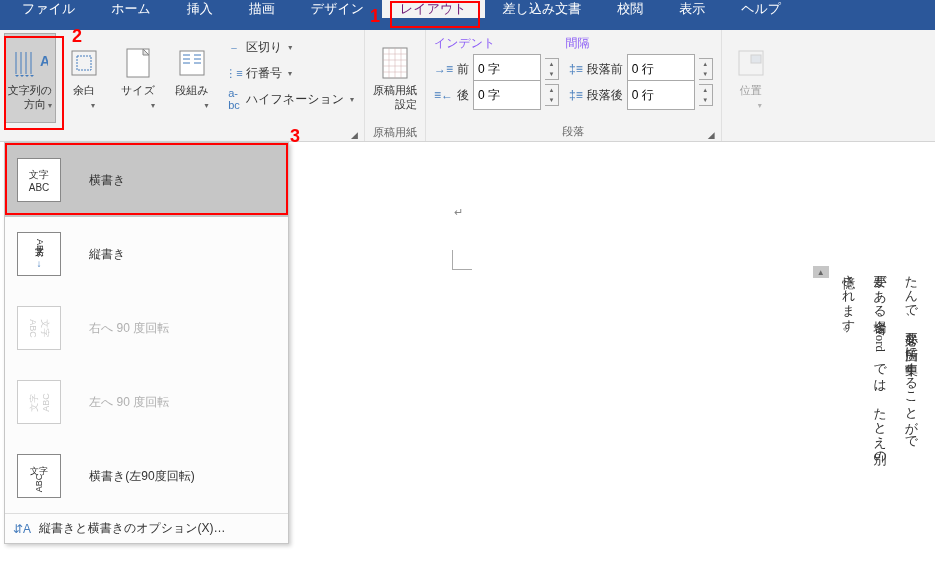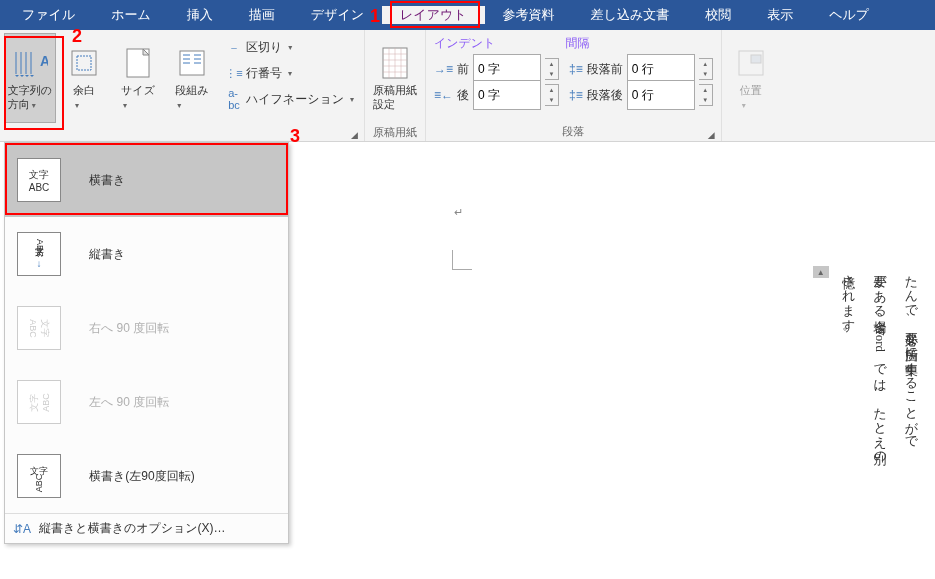--- a/index.html
+++ b/index.html
@@ -1,31 +1,31 @@
 <!DOCTYPE html>
 <html><head>
   <meta charset="utf-8">
   <style>
     * { box-sizing: border-box; margin: 0; padding: 0; }
     body { font-family: "Yu Gothic UI", "Meiryo", sans-serif; font-size: 12px; color: #333; background: #fff; width: 935px; height: 579px; overflow: hidden; position: relative; }
     
-    .tabs { display: flex; background: #2b579a; color: #fff; height: 30px; align-items: center; padding: 0 4px; }
+    .tabs { display: flex; background: #2b579a; color: #fff; height: 30px; align-items: flex-start; padding: 0 4px; }
     .tab { display: flex; align-items: center; padding: 0 18px; position: relative; cursor: default; font-size: 13px; }
     .tab.active { background: #f3f3f3; color: #701a75; }
     
     .ribbon { display: flex; background: #f3f3f3; height: 112px; border-bottom: 1px solid #d4d4d4; }
     .group { display: flex; flex-direction: column; border-right: 1px solid #e0e0e0; padding: 3px 4px 0; position: relative; }
     .group-content { display: flex; flex: 1; gap: 2px; }
     .group-label { text-align: center; font-size: 11px; color: #666; padding: 2px 0; position: relative; }
     .group-launcher { position: absolute; right: 2px; bottom: 1px; font-size: 9px; color: #666; }
     
     .big-btn { display: flex; flex-direction: column; align-items: center; justify-content: center; width: 52px; height: 90px; padding: 2px; cursor: default; }
     .big-btn.active { background: #d0d0d0; border: 1px solid #aaa; }
     .big-btn-icon { width: 36px; height: 36px; display: flex; align-items: center; justify-content: center; margin-bottom: 2px; }
-    .big-btn-label { font-size: 11px; text-align: left; line-height: 1.3; }
+    .big-btn-label { font-size: 11px; text-align: right; line-height: 1.3; }
     .chevron { font-size: 8px; color: #666; margin-left: 2px; }
     
     .small-btn-col { display: flex; flex-direction: column; gap: 2px; padding: 2px; }
     .small-btn { display: flex; align-items: center; height: 24px; padding: 0 4px; gap: 4px; cursor: default; white-space: nowrap; }
     .small-btn-icon { width: 16px; height: 16px; display: inline-flex; align-items: center; justify-content: center; font-size: 11px; color: #437bbc; }
     
     .indent-section { display: flex; flex-direction: column; padding: 2px 4px; }
     .indent-header { display: flex; gap: 70px; padding-bottom: 4px; }
     .indent-header span { font-size: 12px; color: #8b5cf6; }
     .indent-row { display: flex; align-items: center; height: 26px; gap: 4px; }
@@ -61,21 +61,20 @@
 </head>
 <body>
 
 <div class="tabs">
   <div class="tab">ファイル</div>
   <div class="tab">ホーム</div>
   <div class="tab">挿入</div>
   <div class="tab">描画</div>
   <div class="tab">デザイン</div>
   <div class="tab active">レイアウト</div>
-  <div class="tab">参考資料</div>
   <div class="tab">差し込み文書</div>
   <div class="tab">校閲</div>
   <div class="tab">表示</div>
   <div class="tab">ヘルプ</div>
 </div>
 
 <div class="ribbon">
 
   <div class="group">
     <div class="group-content">

